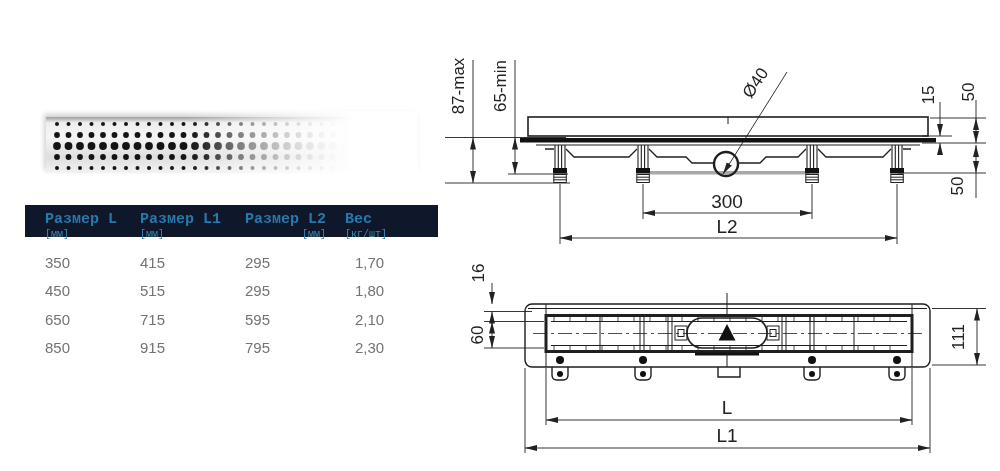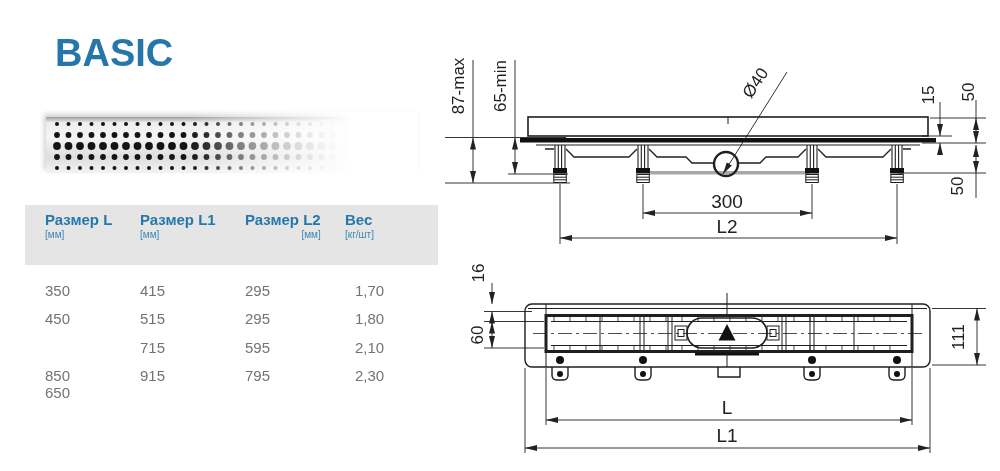--- a/index.html
+++ b/index.html
@@ -13,21 +13,21 @@
   
   #grate{position:absolute;left:46px;top:117px;width:372px;height:56px;
          background:linear-gradient(180deg,#9e9e9e 0%,#ededed 10%,#f5f5f5 35%,#dedede 72%,#f3f3f3 100%);
          box-shadow:-2px -3px 5px rgba(0,0,0,0.18);}
   #grate svg{position:absolute;left:0;top:0;}
   #grate .fade{position:absolute;right:0;top:-6px;bottom:-6px;width:62%;
          background:linear-gradient(90deg,rgba(255,255,255,0) 0%,#ffffff 72%);}
 
   
   #spec-table{position:absolute;left:25px;top:205px;width:413px;}
-  #spec-table .thead{position:relative;height:60px;background:#e5e5e5;}
+  #spec-table .thead{position:relative;height:32px;background:#0f172a;font-family:Liberation Mono, monospace;}
   #spec-table .col{position:absolute;top:6px;}
   #spec-table .col .t{display:block;font-size:15px;font-weight:bold;color:#2778ab;}
   #spec-table .col .u{display:block;font-size:10px;color:#3f88b5;margin-top:1px;}
   #spec-table .tbody{position:relative;}
   #spec-table .trow{position:relative;height:28.4px;}
   #spec-table .trow:first-child{margin-top:13px;}
   #spec-table .cell{position:absolute;top:4px;font-size:15px;color:#737373;}
 
   
   .drawing{position:absolute;}
@@ -35,21 +35,20 @@
   #plan-view{left:440px;top:255px;}
   .drawing text{font-family:"Liberation Sans",sans-serif;fill:#222;}
   .dimtxt{font-size:17px;}
   .dimtxt-b{font-size:19px;}
 </style>
 </head>
 <body>
 
 <div id="page">
 
-  <div id="title">BASIC</div>
 
   <div id="grate">
     <svg id="grate-dots" width="372" height="56">
         <circle cx="11" cy="7" r="2" fill="#141414" fill-opacity="1.00"></circle>
         <circle cx="11" cy="18" r="2.9" fill="#141414" fill-opacity="1.00"></circle>
         <circle cx="11" cy="29" r="3.9" fill="#141414" fill-opacity="1.00"></circle>
         <circle cx="11" cy="40" r="2.9" fill="#141414" fill-opacity="1.00"></circle>
         <circle cx="11" cy="51" r="2" fill="#141414" fill-opacity="1.00"></circle>
         <circle cx="22.5" cy="7" r="2" fill="#141414" fill-opacity="1.00"></circle>
         <circle cx="22.5" cy="18" r="2.9" fill="#141414" fill-opacity="1.00"></circle>
@@ -211,21 +210,21 @@
           <div class="cell" style="left: 220px;">295</div>
           <div class="cell" style="left: 330px;">1,70</div>
         </div>
         <div class="trow">
           <div class="cell" style="left: 20px;">450</div>
           <div class="cell" style="left: 115px;">515</div>
           <div class="cell" style="left: 220px;">295</div>
           <div class="cell" style="left: 330px;">1,80</div>
         </div>
         <div class="trow">
-          <div class="cell" style="left: 20px; margin-top: 45px;">650</div>
+          <div class="cell" style="left: 20px;">650</div>
           <div class="cell" style="left: 115px;">715</div>
           <div class="cell" style="left: 220px;">595</div>
           <div class="cell" style="left: 330px;">2,10</div>
         </div>
         <div class="trow">
           <div class="cell" style="left: 20px;">850</div>
           <div class="cell" style="left: 115px;">915</div>
           <div class="cell" style="left: 220px;">795</div>
           <div class="cell" style="left: 330px;">2,30</div>
         </div>

